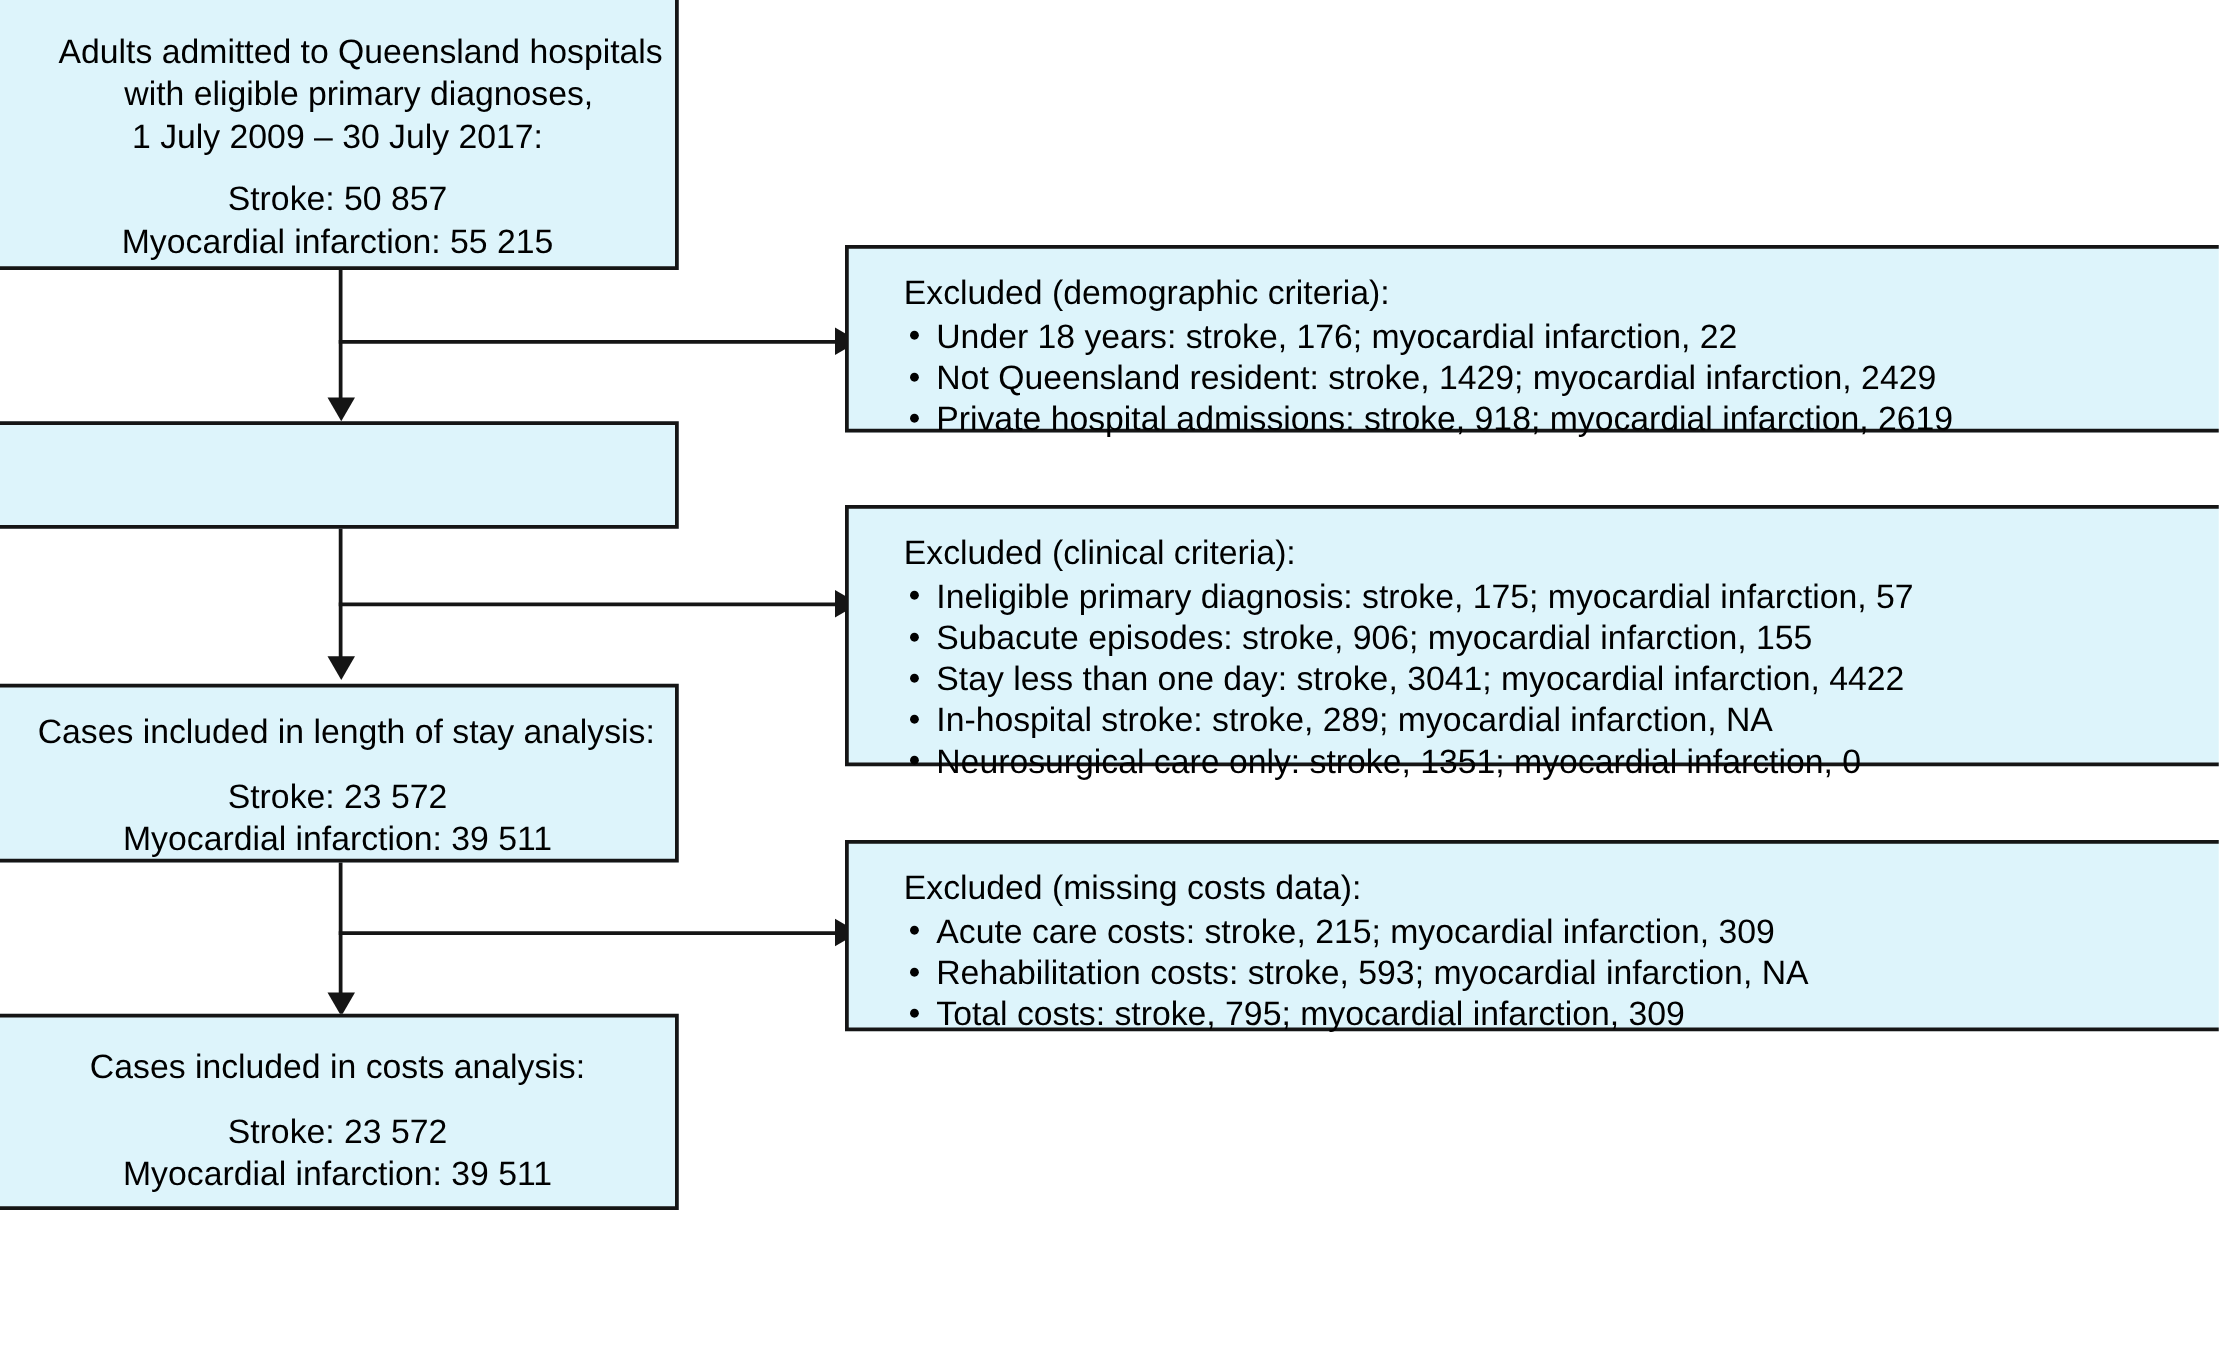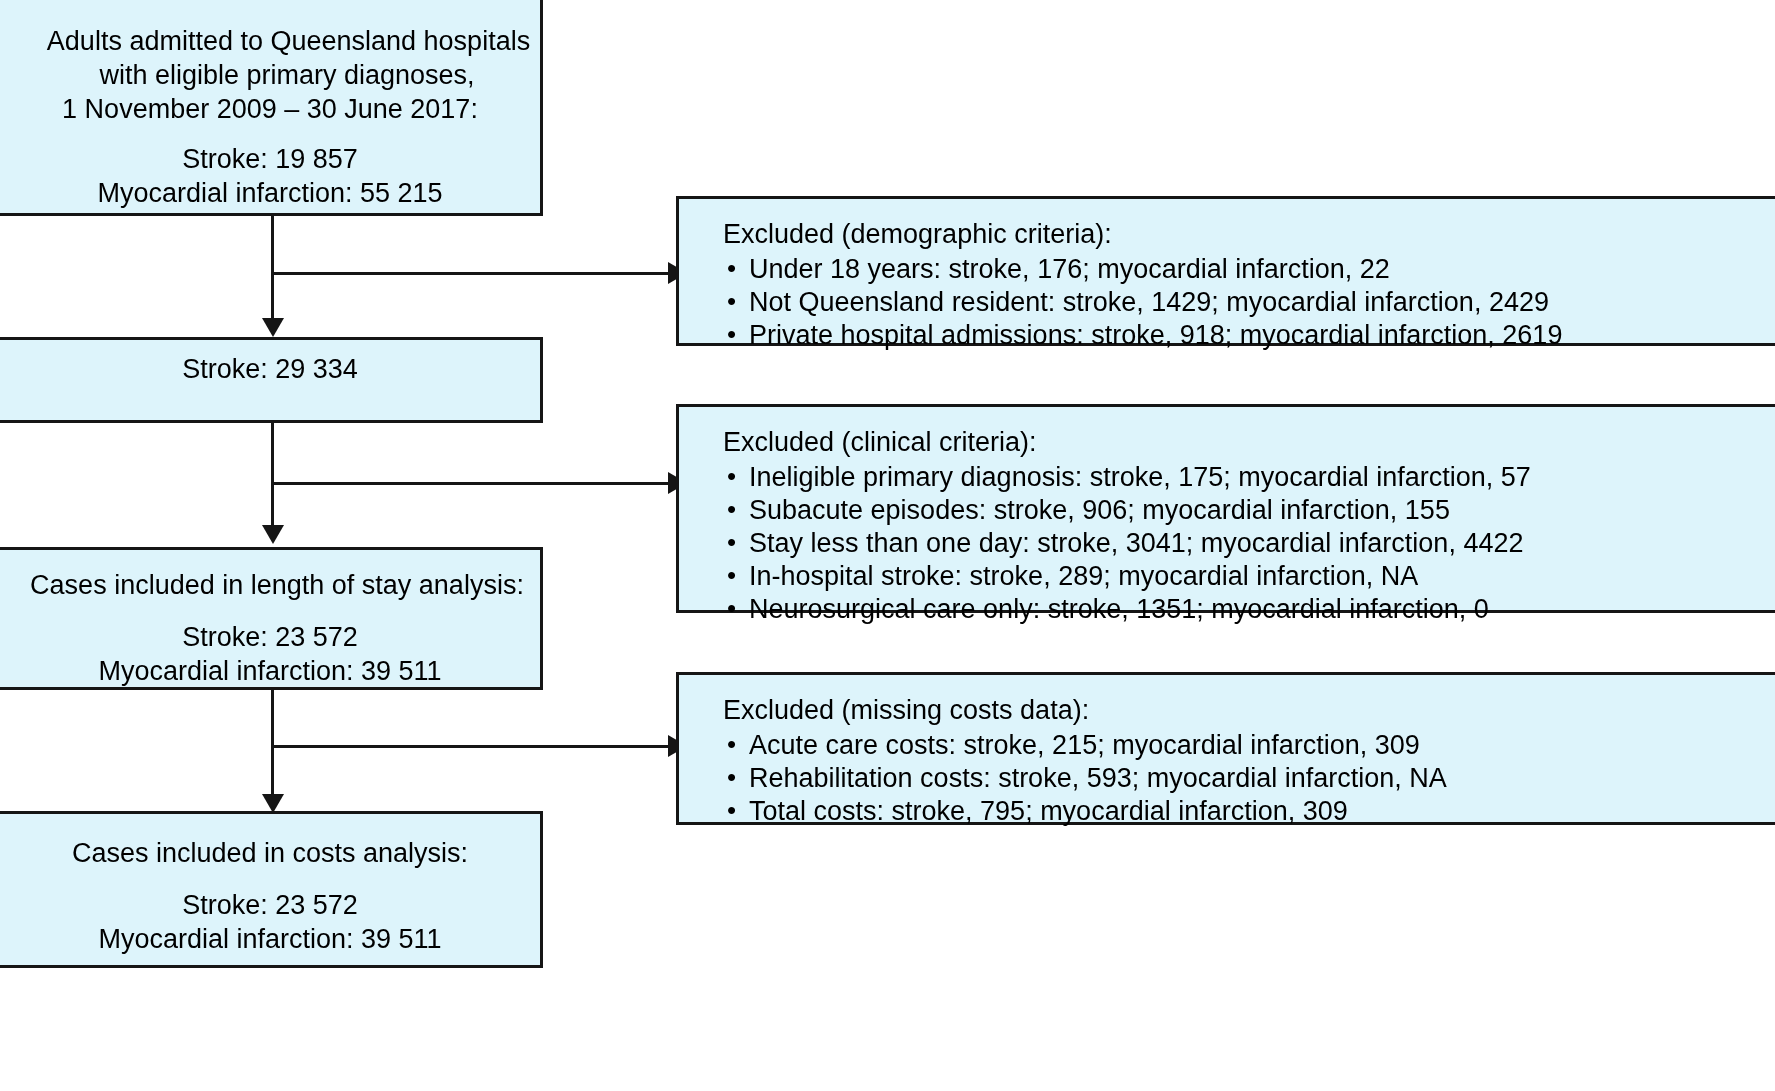--- a/index.html
+++ b/index.html
@@ -29,41 +29,40 @@
            border-left:19px solid #151515;}
 </style>
 </head>
 <body>
 
 <div id="stage">
 
   <div class="box main-box" style="left:-3px;top:-3px;height:219px;">
     <div class="ctext" style="top:24px;padding-left:37px;">Adults admitted to Queensland hospitals</div>
     <div class="ctext" style="top:58px;padding-left:34px;">with eligible primary diagnoses,</div>
-    <div class="ctext" style="top:92px;">1 November 2009 – 30 June 2017:</div>
-    <div class="ctext" style="top:142px;">Stroke: 19 857</div>
+    <div class="ctext" style="top:92px;">1 July 2009 – 30 July 2017:</div>
+    <div class="ctext" style="top:142px;">Stroke: 50 857</div>
     <div class="ctext" style="top:176px;">Myocardial infarction: 55 215</div>
   </div>
 
   <div class="vline" style="left:271px;top:216px;height:106px;"></div>
   <div class="arrow-d" style="left:262px;top:318px;"></div>
   <div class="hline" style="left:271px;top:272px;width:410px;"></div>
   <div class="arrow-r" style="left:668px;top:262px;"></div>
 
   <div class="box excl" style="top:196px;height:150px;">
     <div class="etitle" style="margin-top:18px;">Excluded (demographic criteria):</div>
     <ul>
       <li>Under 18 years: stroke, 176; myocardial infarction, 22</li>
       <li>Not Queensland resident: stroke, 1429; myocardial infarction, 2429</li>
       <li>Private hospital admissions: stroke, 918; myocardial infarction, 2619</li>
     </ul>
   </div>
 
   <div class="box main-box" style="left:-3px;top:337px;height:86px;">
-    <div class="ctext" style="top:12px;">Stroke: 29 334</div>
   </div>
 
   <div class="vline" style="left:271px;top:423px;height:106px;"></div>
   <div class="arrow-d" style="left:262px;top:525px;"></div>
   <div class="hline" style="left:271px;top:482px;width:410px;"></div>
   <div class="arrow-r" style="left:668px;top:472px;"></div>
 
   <div class="box excl" style="top:404px;height:209px;">
     <div class="etitle" style="margin-top:18px;">Excluded (clinical criteria):</div>
     <ul>

